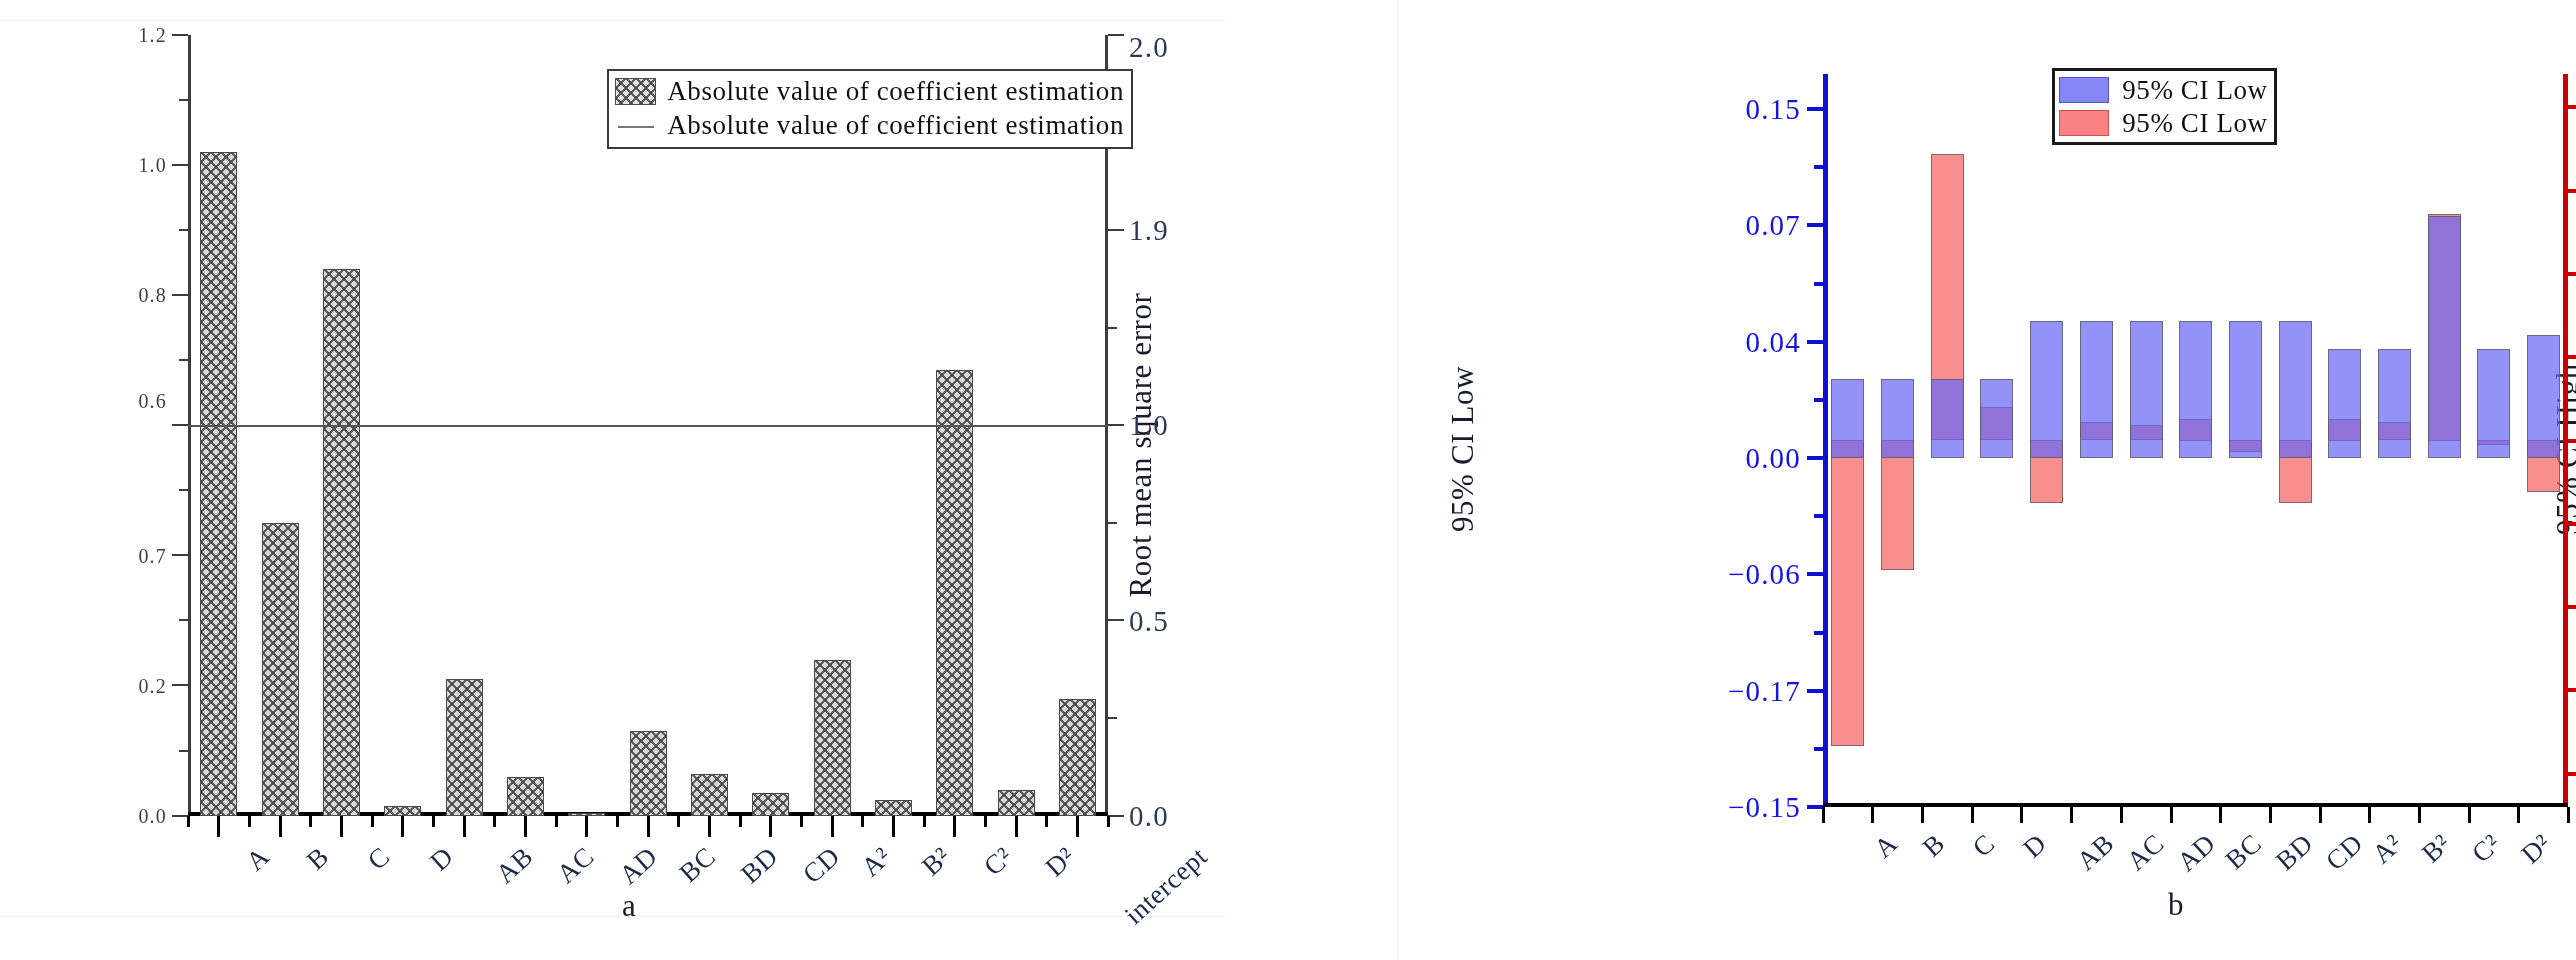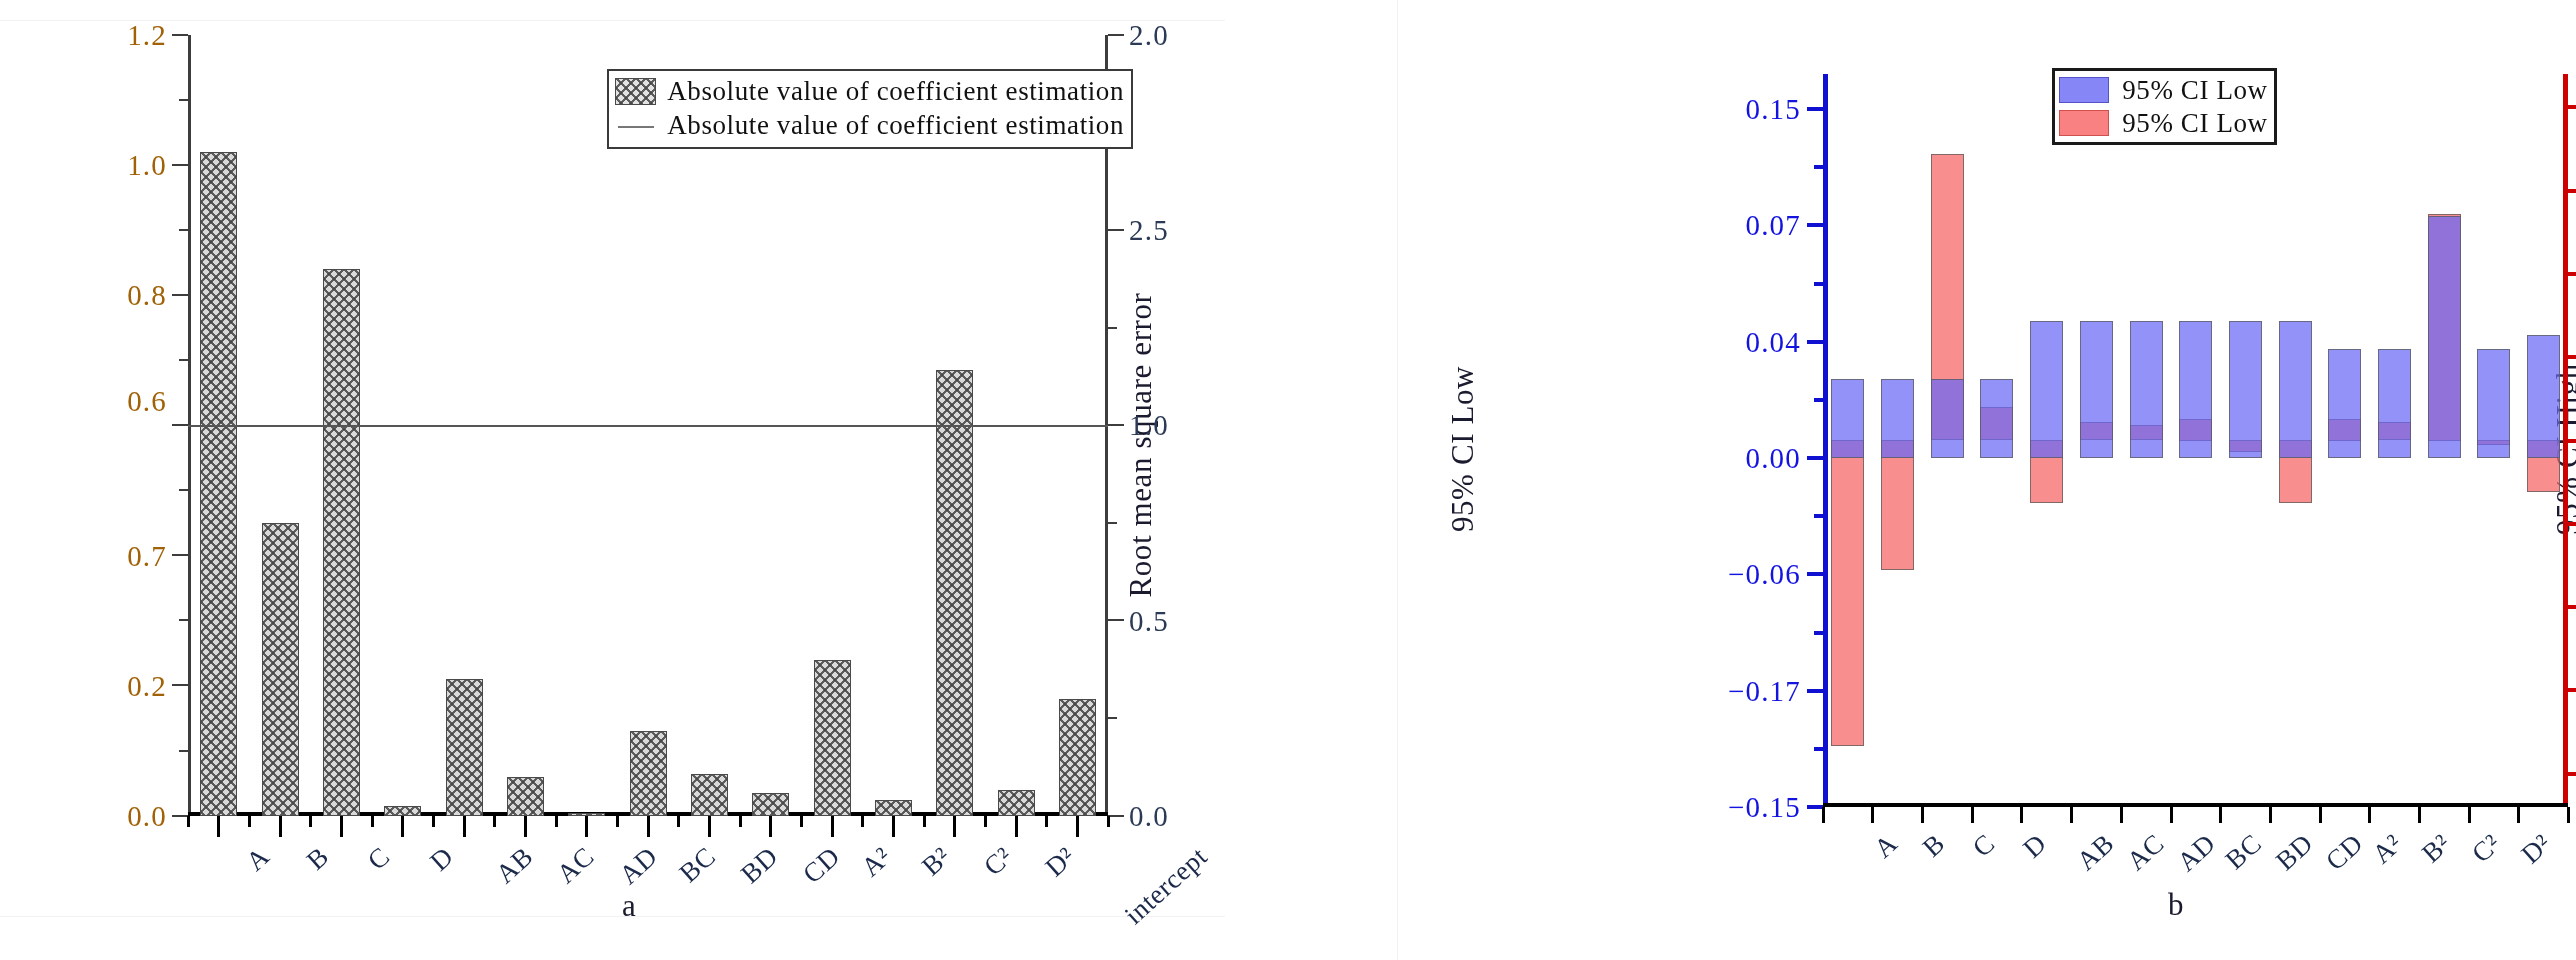--- a/index.html
+++ b/index.html
@@ -18,21 +18,21 @@
   #plot-a .axR{position:absolute;right:0;top:0;bottom:0;width:3.1px;background:#3d3d3d;}
   #plot-a .axB{position:absolute;left:0;right:0;bottom:0;height:3.7px;background:#000;}
 
   .tickL{position:absolute;right:100%;height:2.5px;background:#3d3d3d;}
   .tickL.maj{width:16px;}
   .tickL.min{width:9.2px;}
   .tickR{position:absolute;left:100%;height:2.5px;background:#3d3d3d;}
   .tickR.maj{width:16px;}
   .tickR.min{width:9.2px;}
   .lblL{position:absolute;right:100%;margin-right:21px;transform:translateY(-50%);
-        font-size:29px;color:#a16207;white-space:nowrap;letter-spacing:1.2px;}
+        font-size:20px;color:#404040;white-space:nowrap;letter-spacing:1.2px;}
   .lblR{position:absolute;left:100%;margin-left:21px;transform:translateY(-50%);
         font-size:29px;color:#2b3a55;white-space:nowrap;letter-spacing:1.2px;}
 
   .ytitle{position:absolute;font-size:31px;color:#1b1b2f;white-space:nowrap;
           transform-origin:50% 50%;letter-spacing:0.6px;}
 
   
   .barA{position:absolute;bottom:0;background-color:#d9d9d9;border:1.8px solid #4a4a4a;
         box-sizing:border-box;
         background-image:
@@ -128,24 +128,24 @@
           <div class="tickR maj" style="top: 780px;"></div>
           <div class="lblR" style="top: 781px;">0.0</div>
           <div class="tickR min" style="top: 682px;"></div>
           <div class="tickR maj" style="top: 584px;"></div>
           <div class="lblR" style="top: 586px;">0.5</div>
           <div class="tickR min" style="top: 487px;"></div>
           <div class="tickR maj" style="top: 389px;"></div>
           <div class="lblR" style="top: 390px;">1.0</div>
           <div class="tickR min" style="top: 292px;"></div>
           <div class="tickR maj" style="top: 194px;"></div>
-          <div class="lblR" style="top: 195px;">2.5</div>
+          <div class="lblR" style="top: 195px;">1.9</div>
           <div class="tickR min" style="top: 96px;"></div>
           <div class="tickR maj" style="top: -1.2px;"></div>
-          <div class="lblR" style="top: 0px;">2.0</div>
+          <div class="lblR" style="top: 12px;">2.0</div>
         </div>
       <div id="a-bars">
           <div class="barA" style="left: 12.3px; width: 37px; height: 664px;"></div>
           <div class="barA" style="left: 74px; width: 37px; height: 293px;"></div>
           <div class="barA" style="left: 135px; width: 37px; height: 547px;"></div>
           <div class="barA" style="left: 196px; width: 37px; height: 9.8px;"></div>
           <div class="barA" style="left: 258px; width: 37px; height: 137px;"></div>
           <div class="barA" style="left: 319px; width: 37px; height: 39px;"></div>
           <div class="barA" style="left: 380px; width: 37px; height: 3.3px;"></div>
           <div class="barA" style="left: 442px; width: 37px; height: 85px;"></div>

